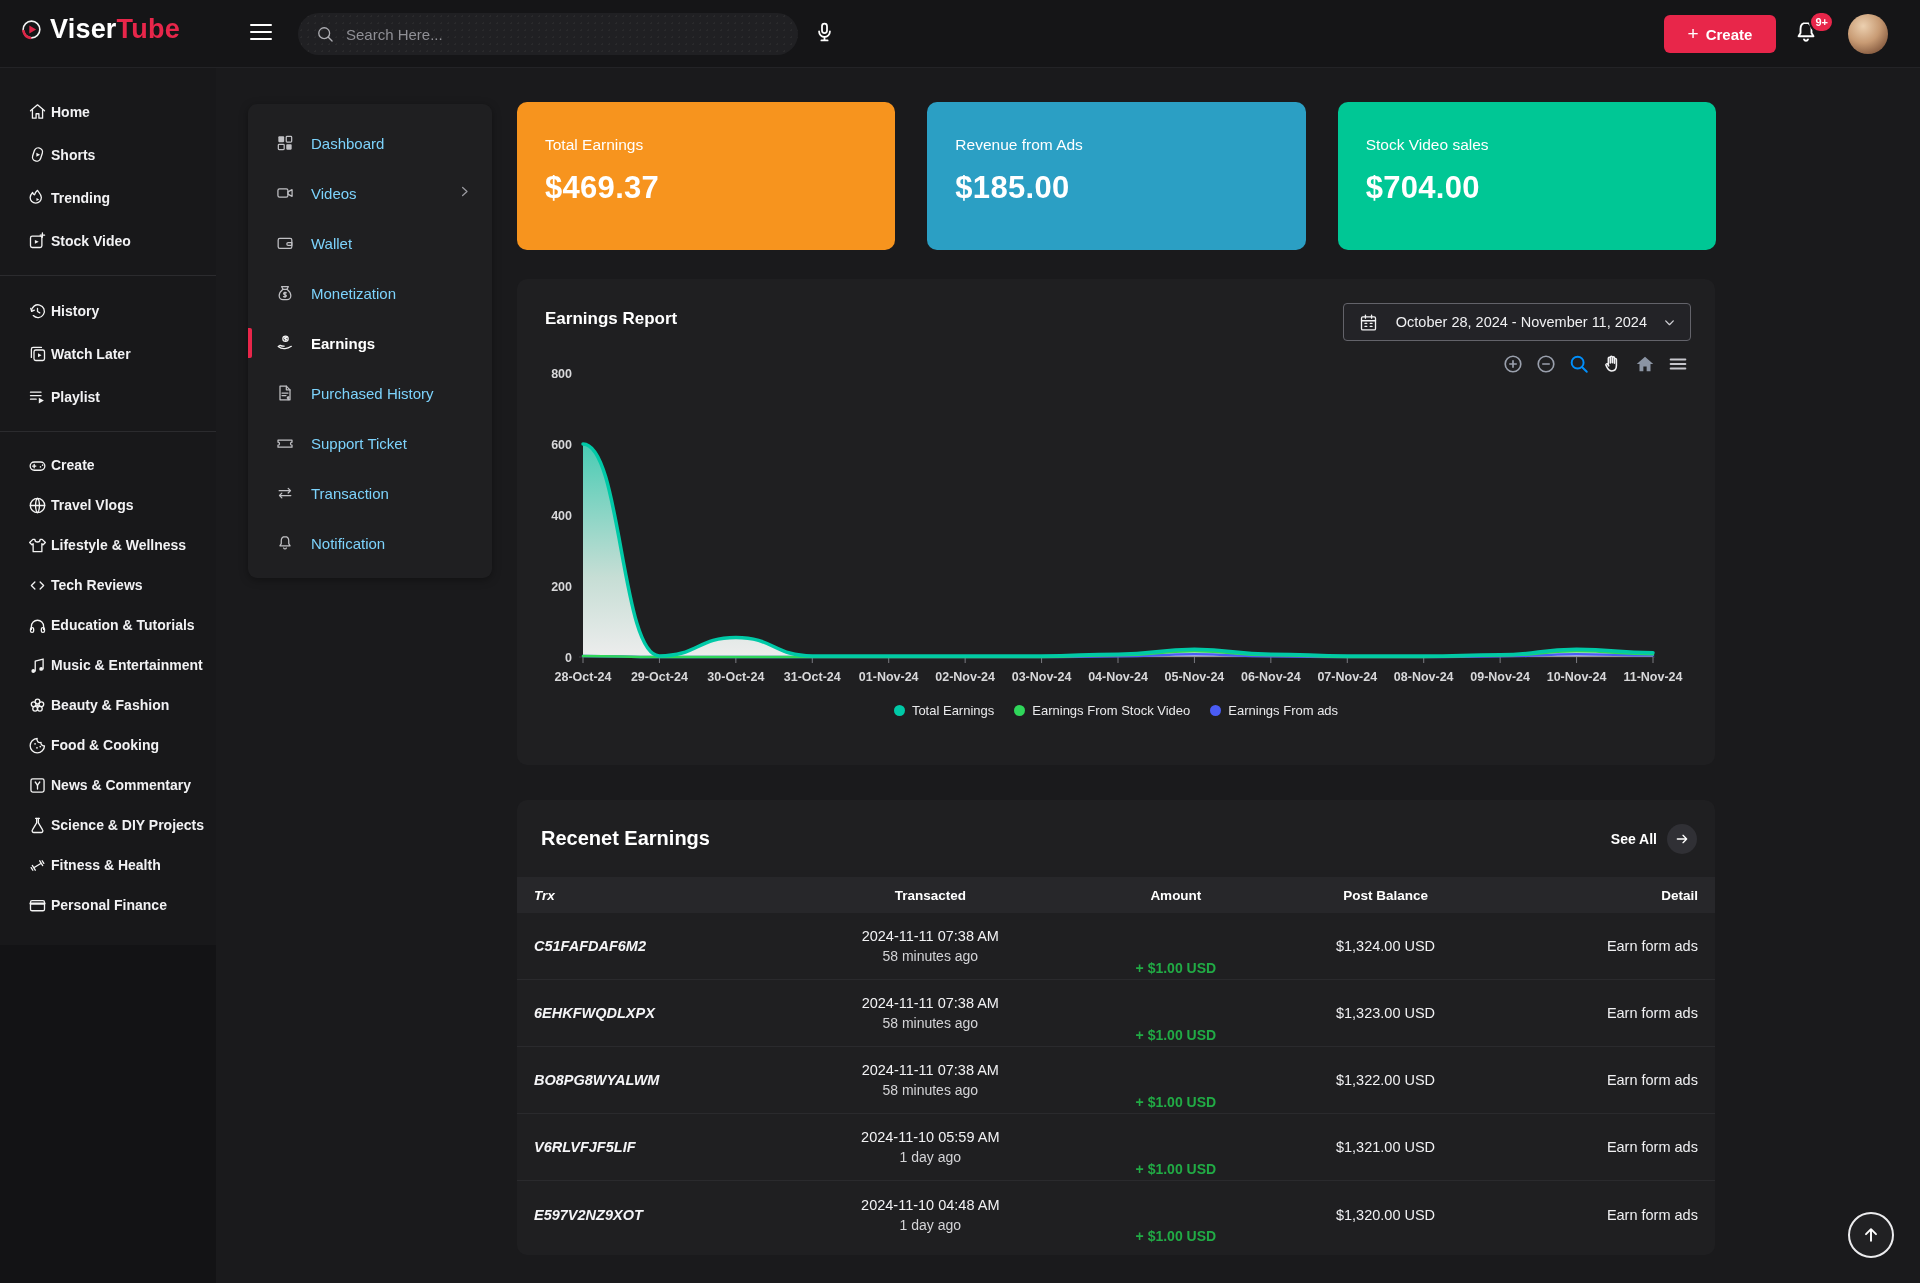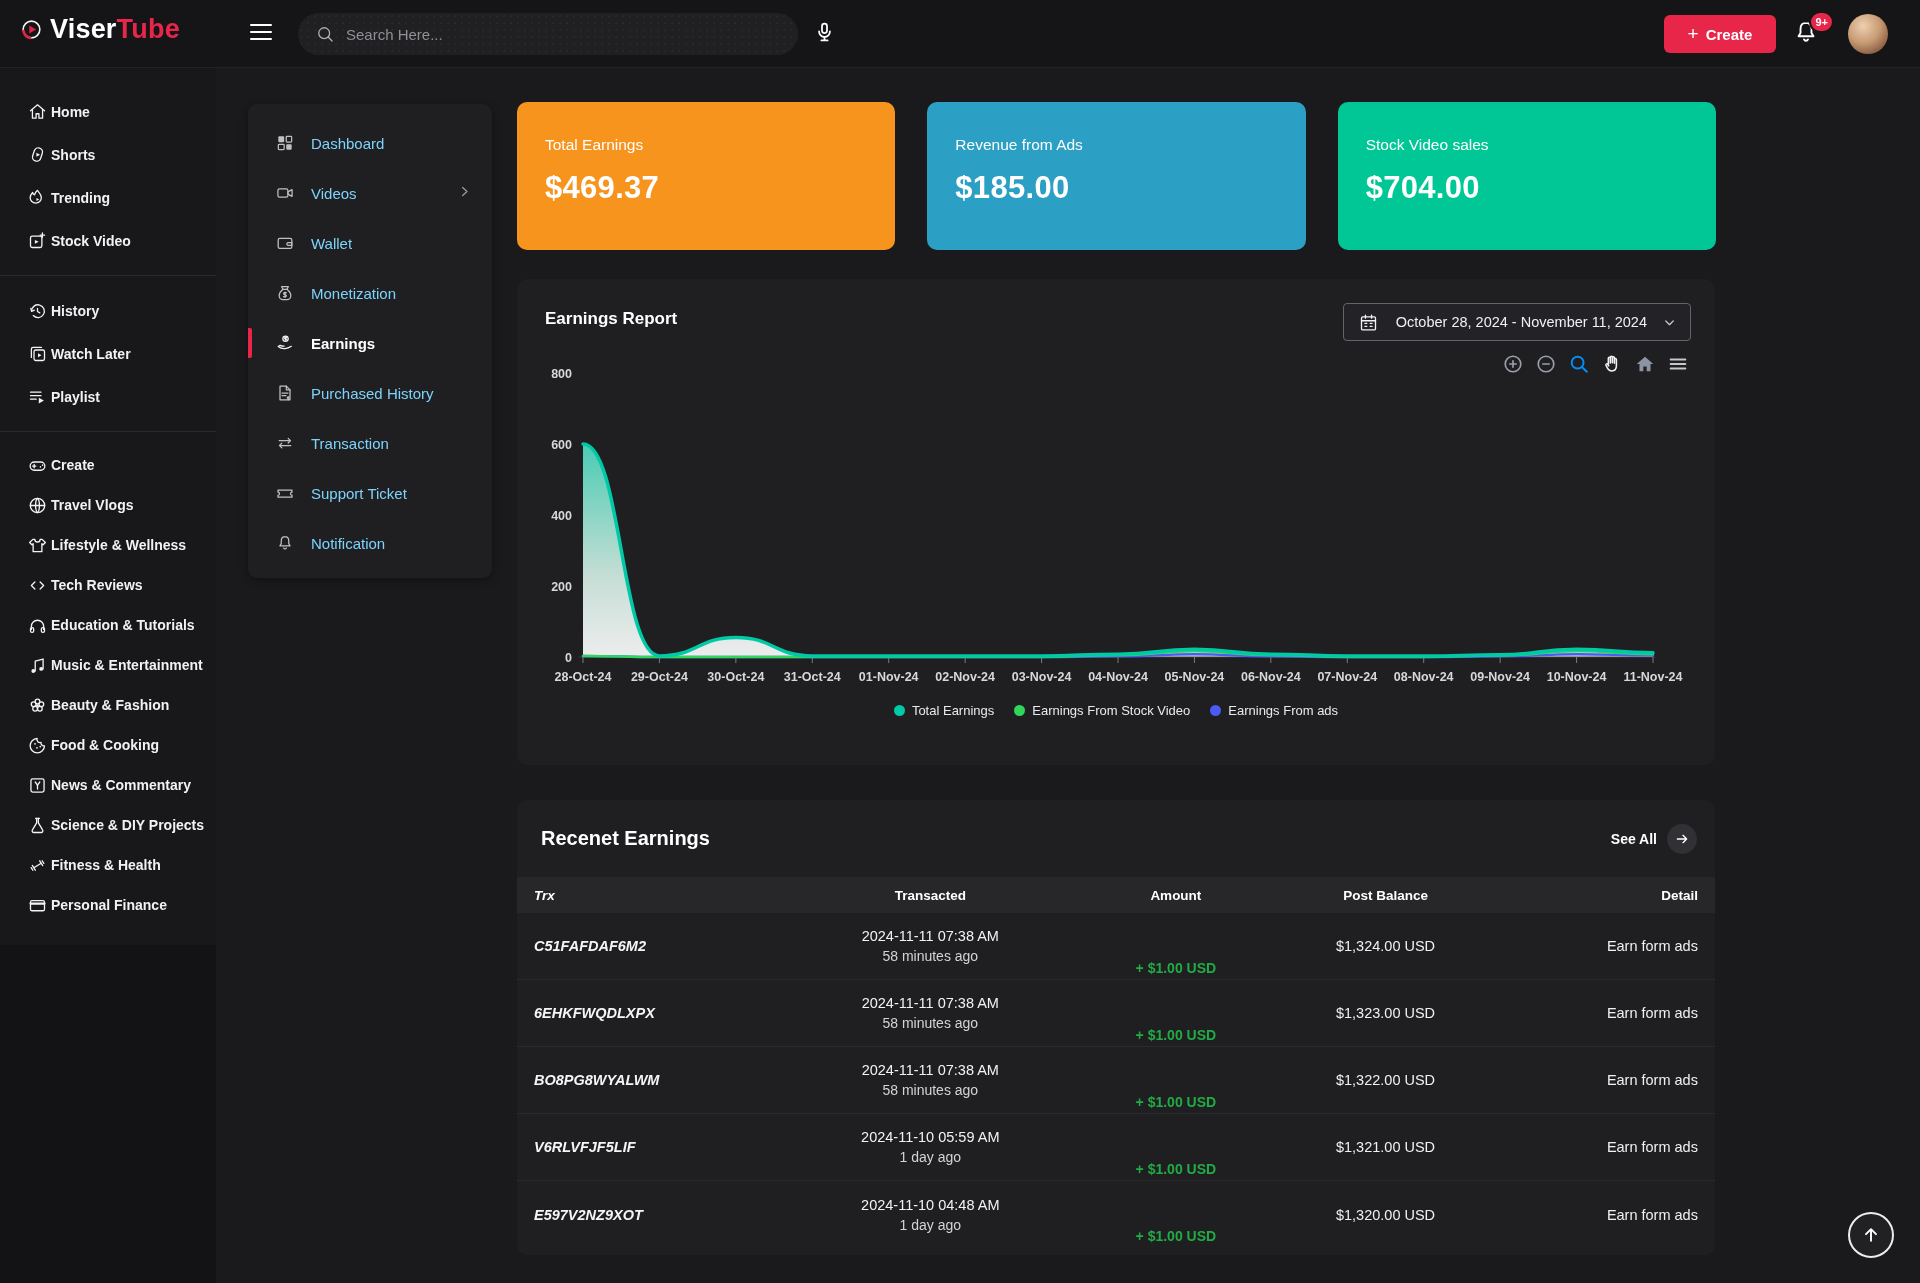--- a/index.html
+++ b/index.html
@@ -414,33 +414,33 @@
             <path d="M6 3.8 H13.6 L18 8.2 V20.2 H6 z"></path>
             <path d="M13.6 3.8 V8.2 H18"></path>
             <path d="M8.4 12 H15.6 M8.4 15 H13.2 M15.8 16.6 V20 M16.8 17 c-1.2-.6-2.2 0-2 1 .2 .8 2 .6 2 1.5"></path>
           </svg>
         </span>
       <span class="m-label">Purchased History</span>
     </div>
     <div class="m-item">
       <span class="ic">
           <svg viewBox="0 0 24 24">
+            <path d="M3.6 8.6 H20.4 V11 a1.8 1.8 0 0 0 0 3.6 V17 H3.6 V14.6 a1.8 1.8 0 0 0 0-3.6 z"></path>
+          </svg>
+        </span>
+      <span class="m-label">Support Ticket</span>
+    </div>
+    <div class="m-item">
+      <span class="ic">
+          <svg viewBox="0 0 24 24">
             <path d="M5 9.2 H18.6 M15.8 6.4 L18.6 9.2 L15.8 12"></path>
             <path d="M19 15 H5.4 M8.2 12.2 L5.4 15 L8.2 17.8"></path>
           </svg>
         </span>
       <span class="m-label">Transaction</span>
-    </div>
-    <div class="m-item">
-      <span class="ic">
-          <svg viewBox="0 0 24 24">
-            <path d="M3.6 8.6 H20.4 V11 a1.8 1.8 0 0 0 0 3.6 V17 H3.6 V14.6 a1.8 1.8 0 0 0 0-3.6 z"></path>
-          </svg>
-        </span>
-      <span class="m-label">Support Ticket</span>
     </div>
     <div class="m-item">
       <span class="ic">
           <svg viewBox="0 0 24 24">
             <path d="M12 4.4 c-2.8 0-4.5 2-4.5 5 v3.3 L5.9 15.4 h12.2 l-1.6-2.7 V9.4 c0-3-1.7-5-4.5-5z"></path>
             <path d="M10.4 18 a1.7 1.7 0 0 0 3.2 0"></path>
           </svg>
         </span>
       <span class="m-label">Notification</span>
     </div>

